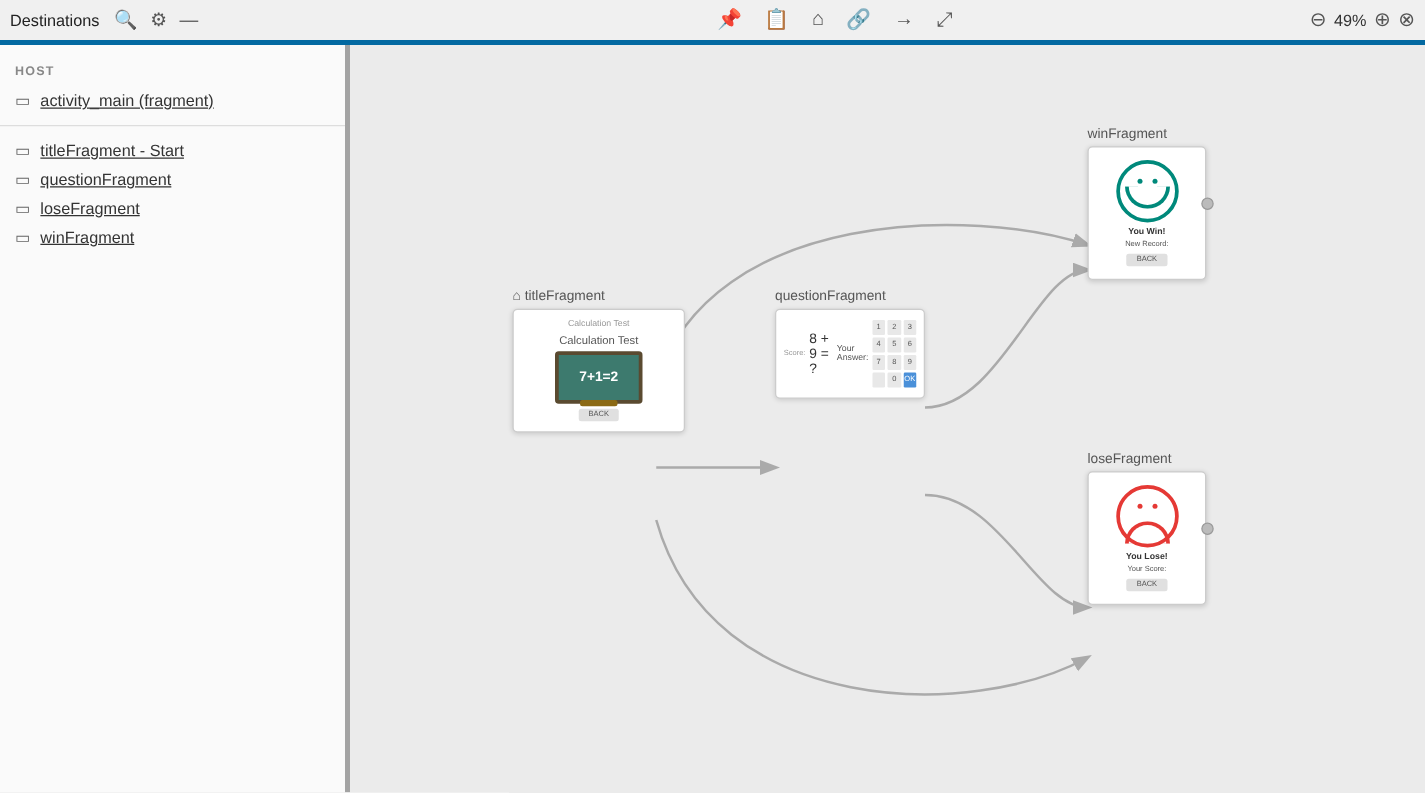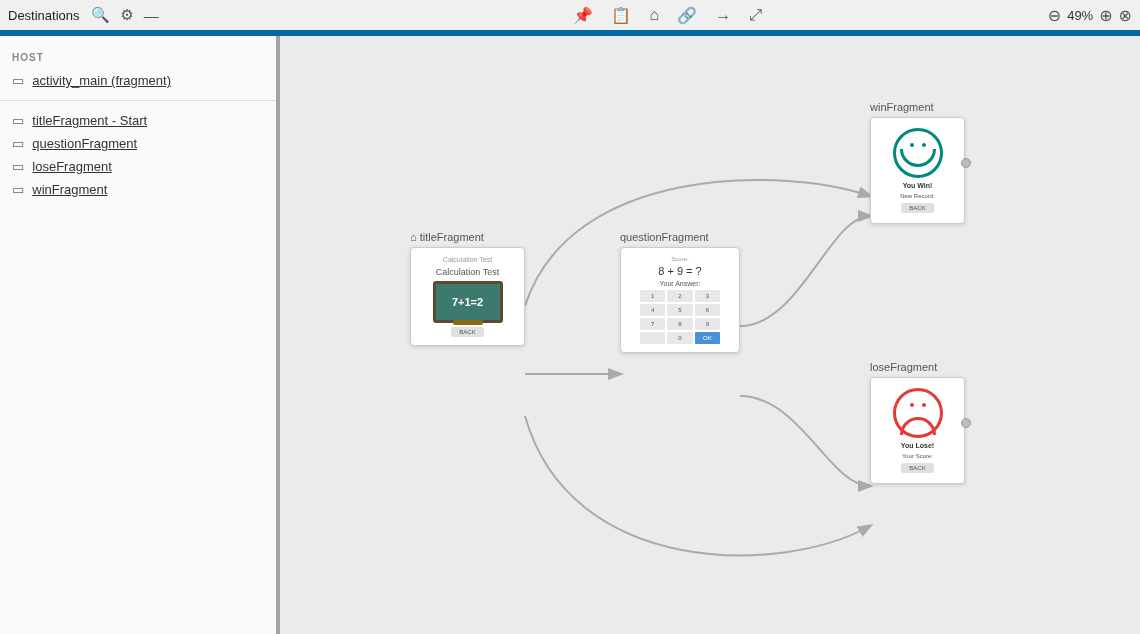--- a/index.html
+++ b/index.html
@@ -1,20 +1,20 @@
 <!DOCTYPE html>
 <html><head>
   <meta charset="utf-8">
   <style>
     * { box-sizing: border-box; margin: 0; padding: 0; }
     body { font-family: 'Segoe UI', Arial, sans-serif; background: #f5f5f5; width: 1140px; height: 634px; overflow: hidden; display: flex; flex-direction: column; }
 
     
     .title-bar {
-      display: flex; align-items: center; background: #f0f0f0; border-bottom: 6px solid #0369a1;
+      display: flex; align-items: center; background: #f0f0f0; border-bottom: 4px solid #0369a1;
       height: 36px; padding: 0 8px; flex-shrink: 0;
     }
     .title-bar-left { display: flex; align-items: center; gap: 8px; min-width: 280px; }
     .title-text { font-size: 13px; font-weight: 500; color: #222; }
     .title-bar-icons { display: flex; align-items: center; gap: 10px; margin-left: 4px; }
     .title-icon { font-size: 15px; color: #555; cursor: pointer; }
     .title-bar-center { display: flex; align-items: center; gap: 18px; flex: 1; justify-content: center; }
     .center-icon { font-size: 16px; color: #555; cursor: pointer; }
     .title-bar-right { display: flex; align-items: center; gap: 8px; margin-left: auto; }
     .zoom-control { display: flex; align-items: center; gap: 6px; font-size: 13px; color: #333; }
@@ -45,21 +45,21 @@
     .graph-canvas {
       flex: 1; background: #ebebeb; position: relative; overflow: hidden;
     }
     .fragment-label {
       font-size: 11px; color: #555; margin-bottom: 4px; white-space: nowrap;
     }
 
     
     .title-fragment-wrapper { position: absolute; top: 195px; left: 130px; }
     .title-fragment-node {
-      width: 115px; background: white; border: 1px solid #ccc;
+      width: 138px; background: white; border: 1px solid #ccc;
       border-radius: 4px; box-shadow: 0 1px 4px rgba(0,0,0,0.15); overflow: hidden;
     }
     .tf-inner { padding: 8px 6px; display: flex; flex-direction: column; align-items: center; gap: 4px; }
     .tf-title { font-size: 7px; color: #999; }
     .tf-calc-text { font-size: 9px; color: #555; font-weight: 500; }
     .tf-chalkboard {
       width: 70px; height: 42px; background: #3d7a6e; border-radius: 3px;
       display: flex; align-items: center; justify-content: center;
       font-size: 11px; color: white; font-weight: bold; border: 3px solid #5a4a30;
       position: relative;
@@ -71,21 +71,21 @@
     .tf-back-btn {
       font-size: 6px; background: #e0e0e0; border-radius: 2px; padding: 2px 8px; color: #555;
     }
 
     
     .question-fragment-wrapper { position: absolute; top: 195px; left: 340px; }
     .question-fragment-node {
       width: 120px; background: white; border: 1px solid #ccc;
       border-radius: 4px; box-shadow: 0 1px 4px rgba(0,0,0,0.15); overflow: hidden;
     }
-    .qf-inner { padding: 8px 6px; display: flex; flex-direction: column; align-items: center; gap: 3px; }
+    .qf-inner { padding: 8px 6px; display: flex; flex-direction: row; align-items: center; gap: 3px; }
     .qf-score { font-size: 6px; color: #999; }
     .qf-equation { font-size: 11px; color: #333; font-weight: 500; }
     .qf-your-answer { font-size: 7px; color: #555; }
     .qf-keypad { display: grid; grid-template-columns: repeat(3, 1fr); gap: 2px; width: 80px; }
     .qf-key { background: #e8e8e8; border-radius: 1px; height: 12px; font-size: 6px; display: flex; align-items: center; justify-content: center; color: #555; }
     .qf-key.ok-key { background: #4a90d9; color: white; }
 
     
     .win-fragment-wrapper { position: absolute; top: 65px; left: 590px; }
     .win-fragment-node {

